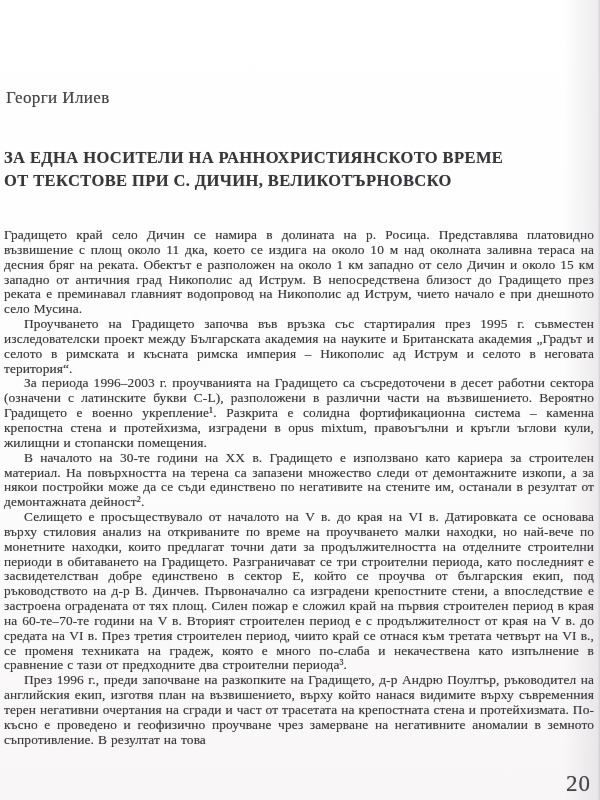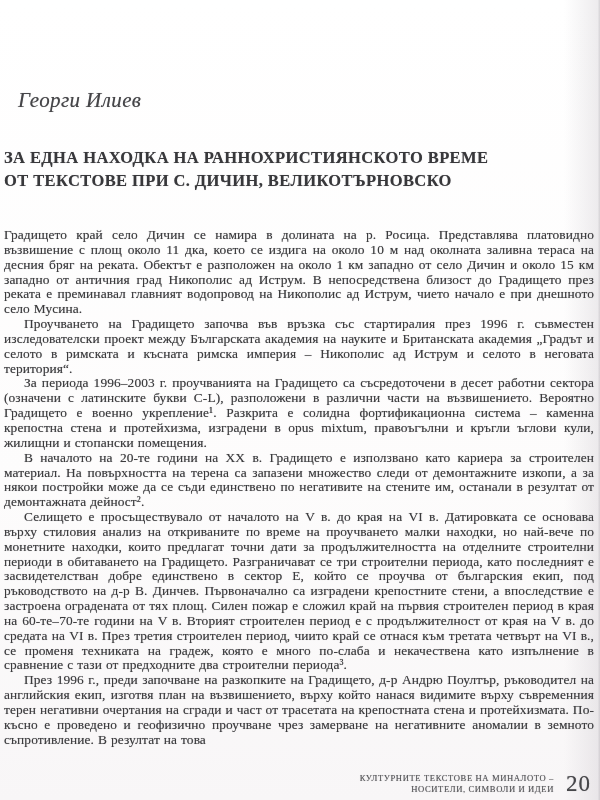--- a/index.html
+++ b/index.html
@@ -17,24 +17,23 @@
       linear-gradient(to right, rgba(255,255,255,0) 94%, rgba(205,200,206,0.35) 99.6%, rgba(170,165,172,0.5) 100%),
       linear-gradient(to bottom, #ffffff 0%, #fdfcfc 60%, #f8f6f7 100%);
     color: #3a3a3c;
     font-family: "Liberation Serif", "DejaVu Serif", serif;
   }
   .scan-text {
     text-shadow: 0 0 0.7px rgba(70,70,75,0.55);
   }
   .author {
     position: absolute;
-    left: 18px;
+    left: 6px;
     top: 88px;
-    font-style: italic;
-    font-size: 21px;
+    font-size: 17px;
     letter-spacing: 0.4px;
     color: #454548;
   }
   .title {
     position: absolute;
     left: 4px;
     top: 146px;
     width: 560px;
     font-weight: bold;
     font-size: 16.5px;
@@ -85,32 +84,30 @@
   }
 </style>
 </head>
 <body>
 
 <div class="book-page">
 
   <div class="author scan-text">Георги Илиев</div>
 
   <div class="title scan-text">
-    <div>ЗА ЕДНА НАХОДКА НА РАННОХРИСТИЯНСКОТО ВРЕМЕ</div>
+    <div>ЗА ЕДНА НОСИТЕЛИ НА РАННОХРИСТИЯНСКОТО ВРЕМЕ</div>
     <div>ОТ ТЕКСТОВЕ ПРИ С. ДИЧИН, ВЕЛИКОТЪРНОВСКО</div>
   </div>
 
   <div class="body-text scan-text">
     <p class="no-indent">Градището край село Дичин се намира в долината на р. Росица. Представлява платовидно възвишение с площ около 11 дка, което се издига на около 10 м над околната заливна тераса на десния бряг на реката. Обектът е разположен на около 1 км западно от село Дичин и около 15 км западно от античния град Никополис ад Иструм. В непосредствена близост до Градището през реката е преминавал главният водопровод на Никополис ад Иструм, чието начало е при днешното село Мусина.</p>
-    <p>Проучването на Градището започва във връзка със стартиралия през 1996 г. съвместен изследователски проект между Българската академия на науките и Британската академия „Градът и селото в римската и късната римска империя – Никополис ад Иструм и селото в неговата територия“.</p>
+    <p>Проучването на Градището започва във връзка със стартиралия през 1995 г. съвместен изследователски проект между Българската академия на науките и Британската академия „Градът и селото в римската и късната римска империя – Никополис ад Иструм и селото в неговата територия“.</p>
     <p>За периода 1996–2003 г. проучванията на Градището са съсредоточени в десет работни сектора (означени с латинските букви C-L), разположени в различни части на възвишението. Вероятно Градището е военно укрепление¹. Разкрита е солидна фортификационна система – каменна крепостна стена и протейхизма, изградени в opus mixtum, правоъгълни и кръгли ъглови кули, жилищни и стопански помещения.</p>
-    <p>В началото на 20-те години на ХХ в. Градището е използвано като кариера за строителен материал. На повърхността на терена са запазени множество следи от демонтажните изкопи, а за някои постройки може да се съди единствено по негативите на стените им, останали в резултат от демонтажната дейност².</p>
+    <p>В началото на 30-те години на ХХ в. Градището е използвано като кариера за строителен материал. На повърхността на терена са запазени множество следи от демонтажните изкопи, а за някои постройки може да се съди единствено по негативите на стените им, останали в резултат от демонтажната дейност².</p>
     <p>Селището е просъществувало от началото на V в. до края на VI в. Датировката се основава върху стиловия анализ на откриваните по време на проучването малки находки, но най-вече по монетните находки, които предлагат точни дати за продължителността на отделните строителни периоди в обитаването на Градището. Разграничават се три строителни периода, като последният е засвидетелстван добре единствено в сектор Е, който се проучва от българския екип, под ръководството на д-р В. Динчев. Първоначално са изградени крепостните стени, а впоследствие е застроена оградената от тях площ. Силен пожар е сложил край на първия строителен период в края на 60-те–70-те години на V в. Вторият строителен период е с продължителност от края на V в. до средата на VI в. През третия строителен период, чиито край се отнася към третата четвърт на VI в., се променя техниката на градеж, която е много по-слаба и некачествена като изпълнение в сравнение с тази от предходните два строителни периода³.</p>
     <p>През 1996 г., преди започване на разкопките на Градището, д-р Андрю Поултър, ръководител на английския екип, изготвя план на възвишението, върху който нанася видимите върху съвременния терен негативни очертания на сгради и част от трасетата на крепостната стена и протейхизмата. По-късно е проведено и геофизично проучване чрез замерване на негативните аномалии в земното съпротивление. В резултат на това</p>
   </div>
 
   <div class="footer">
-    <div class="footer-series scan-text">КУЛТУРНИТЕ ТЕКСТОВЕ НА МИНАЛОТО –
-НОСИТЕЛИ, СИМВОЛИ И ИДЕИ</div>
     <div class="footer-page scan-text">20</div>
   </div>
 
 </div>
 
 </body></html>

